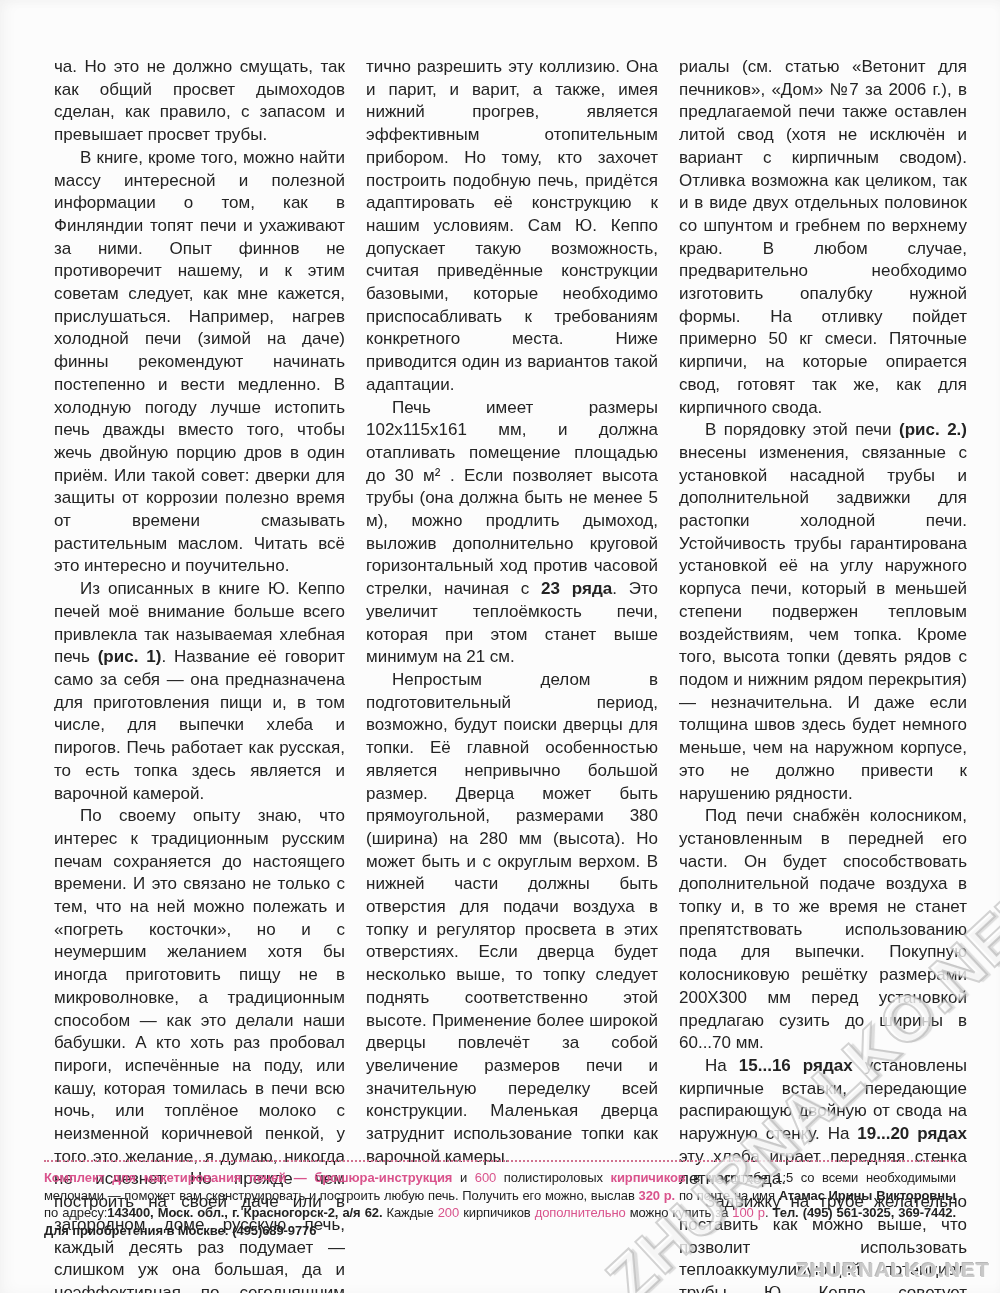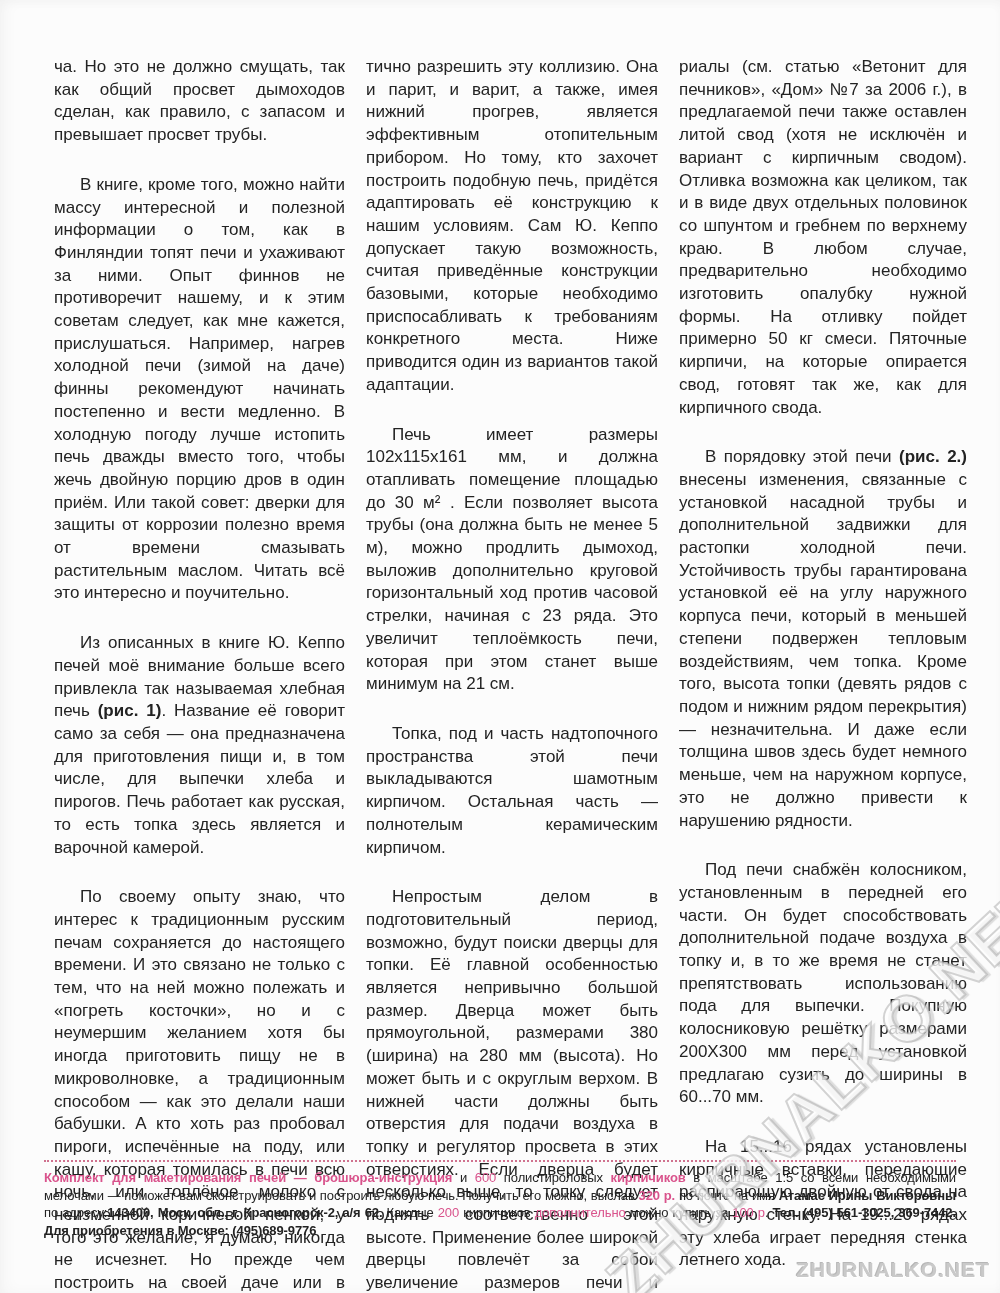--- a/index.html
+++ b/index.html
@@ -15,23 +15,23 @@
   .columns{
     position:absolute;left:54px;top:56px;width:913px;
     display:grid;grid-template-columns:291px 292px 288px;column-gap:21px;
   }
   .col p{
     margin:0;
     font-size:17px;line-height:22.7px;
     text-align:justify;
     color:var(--ink,#222);
   }
-  .col p.indent{text-indent:26px;margin-top:27px;}
+  .col p.indent{text-indent:26px;}
   .run-n{}
-  .run-b{font-weight:normal;}
+  .run-b{font-weight:bold;}
   .run-bi{font-weight:bold;}
   .footer{
     position:absolute;left:44px;top:1160px;width:912px;
     border-top:2px dotted var(--rule,#d0728f);
     padding-top:7px;
   }
   .footer p{
     margin:0;
     font-size:13px;line-height:17.5px;
     text-align:justify;
@@ -68,21 +68,20 @@
   <div class="columns">
     <div class="col">
         <p><span class="run-n">ча. Но это не должно смущать, так как общий просвет дымоходов сделан, как правило, с запасом и превышает просвет трубы.</span></p>
         <p class="indent"><span class="run-n">В книге, кроме того, можно найти массу интересной и полезной информации о том, как в Финляндии топят печи и ухаживают за ними. Опыт финнов не противоречит нашему, и к этим советам следует, как мне кажется, прислушаться. Например, нагрев холодной печи (зимой на даче) финны рекомендуют начинать постепенно и вести медленно. В холодную погоду лучше истопить печь дважды вместо того, чтобы жечь двойную порцию дров в один приём. Или такой совет: дверки для защиты от коррозии полезно время от времени смазывать растительным маслом. Читать всё это интересно и поучительно.</span></p>
         <p class="indent"><span class="run-n">Из описанных в книге Ю. Кеппо печей моё внимание больше всего привлекла так называемая хлебная печь </span><span class="run-bi">(рис. 1)</span><span class="run-n">. Название её говорит само за себя — она предназначена для приготовления пищи и, в том числе, для выпечки хлеба и пирогов. Печь работает как русская, то есть топка здесь является и варочной камерой.</span></p>
         <p class="indent"><span class="run-n">По своему опыту знаю, что интерес к традиционным русским печам сохраняется до настоящего времени. И это связано не только с тем, что на ней можно полежать и «погреть косточки», но и с неумершим желанием хотя бы иногда приготовить пищу не в микроволновке, а традиционным способом — как это делали наши бабушки. А кто хоть раз пробовал пироги, испечённые на поду, или кашу, которая томилась в печи всю ночь, или топлёное молоко с неизменной коричневой пенкой, у того это желание, я думаю, никогда не исчезнет. Но прежде чем построить на своей даче или в загородном доме русскую печь, каждый десять раз подумает — слишком уж она большая, да и неэффективная по сегодняшним меркам.</span></p>
       </div>
     <div class="col">
         <p><span class="run-n">тично разрешить эту коллизию. Она и парит, и варит, а также, имея нижний прогрев, является эффективным отопительным прибором. Но тому, кто захочет построить подобную печь, придётся адаптировать её конструкцию к нашим условиям. Сам Ю. Кеппо допускает такую возможность, считая приведённые конструкции базовыми, которые необходимо приспосабливать к требованиям конкретного места. Ниже приводится один из вариантов такой адаптации.</span></p>
         <p class="indent"><span class="run-n">Печь имеет размеры 102x115x161 мм, и должна отапливать помещение площадью до 30 м² . Если позволяет высота трубы (она должна быть не менее 5 м), можно продлить дымоход, выложив дополнительно круговой горизонтальный ход против часовой стрелки, начиная с </span><span class="run-b">23 ряда</span><span class="run-n">. Это увеличит теплоёмкость печи, которая при этом станет выше минимум на 21 см.</span></p>
-        <p class="indent"><span class="run-n">Топка, под и часть надтопочного пространства этой печи выкладываются шамотным кирпичом. Остальная часть — полнотелым керамическим кирпичом.</span></p>
         <p class="indent"><span class="run-n">Непростым делом в подготовительный период, возможно, будут поиски дверцы для топки. Её главной особенностью является непривычно большой размер. Дверца может быть прямоугольной, размерами 380 (ширина) на 280 мм (высота). Но может быть и с округлым верхом. В нижней части должны быть отверстия для подачи воздуха в топку и регулятор просвета в этих отверстиях. Если дверца будет несколько выше, то топку следует поднять соответственно этой высоте. Применение более широкой дверцы повлечёт за собой увеличение размеров печи и значительную переделку всей конструкции. Маленькая дверца затруднит использование топки как варочной камеры.</span></p>
       </div>
     <div class="col">
         <p><span class="run-n">риалы (см. статью «Ветонит для печников», «Дом» №7 за 2006 г.), в предлагаемой печи также оставлен литой свод (хотя не исключён и вариант с кирпичным сводом). Отливка возможна как целиком, так и в виде двух отдельных половинок со шпунтом и гребнем по верхнему краю. В любом случае, предварительно необходимо изготовить опалубку нужной формы. На отливку пойдет примерно 50 кг смеси. Пяточные кирпичи, на которые опирается свод, готовят так же, как для кирпичного свода.</span></p>
         <p class="indent"><span class="run-n">В порядовку этой печи </span><span class="run-bi">(рис. 2.)</span><span class="run-n"> внесены изменения, связанные с установкой насадной трубы и дополнительной задвижки для растопки холодной печи. Устойчивость трубы гарантирована установкой её на углу наружного корпуса печи, который в меньшей степени подвержен тепловым воздействиям, чем топка. Кроме того, высота топки (девять рядов с подом и нижним рядом перекрытия) — незначительна. И даже если толщина швов здесь будет немного меньше, чем на наружном корпусе, это не должно привести к нарушению рядности.</span></p>
         <p class="indent"><span class="run-n">Под печи снабжён колосником, установленным в передней его части. Он будет способствовать дополнительной подаче воздуха в топку и, в то же время не станет препятствовать использованию пода для выпечки. Покупную колосниковую решётку размерами 200X300 мм перед установкой предлагаю сузить до ширины в 60...70 мм.</span></p>
         <p class="indent"><span class="run-n">На </span><span class="run-b">15...16 рядах</span><span class="run-n"> установлены кирпичные вставки, передающие распирающую двойную от свода на наружную стенку. На </span><span class="run-b">19...20 рядах</span><span class="run-n"> эту хлеба играет передняя стенка летнего хода.</span></p>
         <p class="indent"><span class="run-n">Задвижку на трубе желательно поставить как можно выше, что позволит использовать теплоаккумулирующий потенциал трубы. Ю. Кеппо советует установить в верхней части трубы две задвижки для лучшей защиты от выдувания. На </span></p>
       </div>
   </div>

